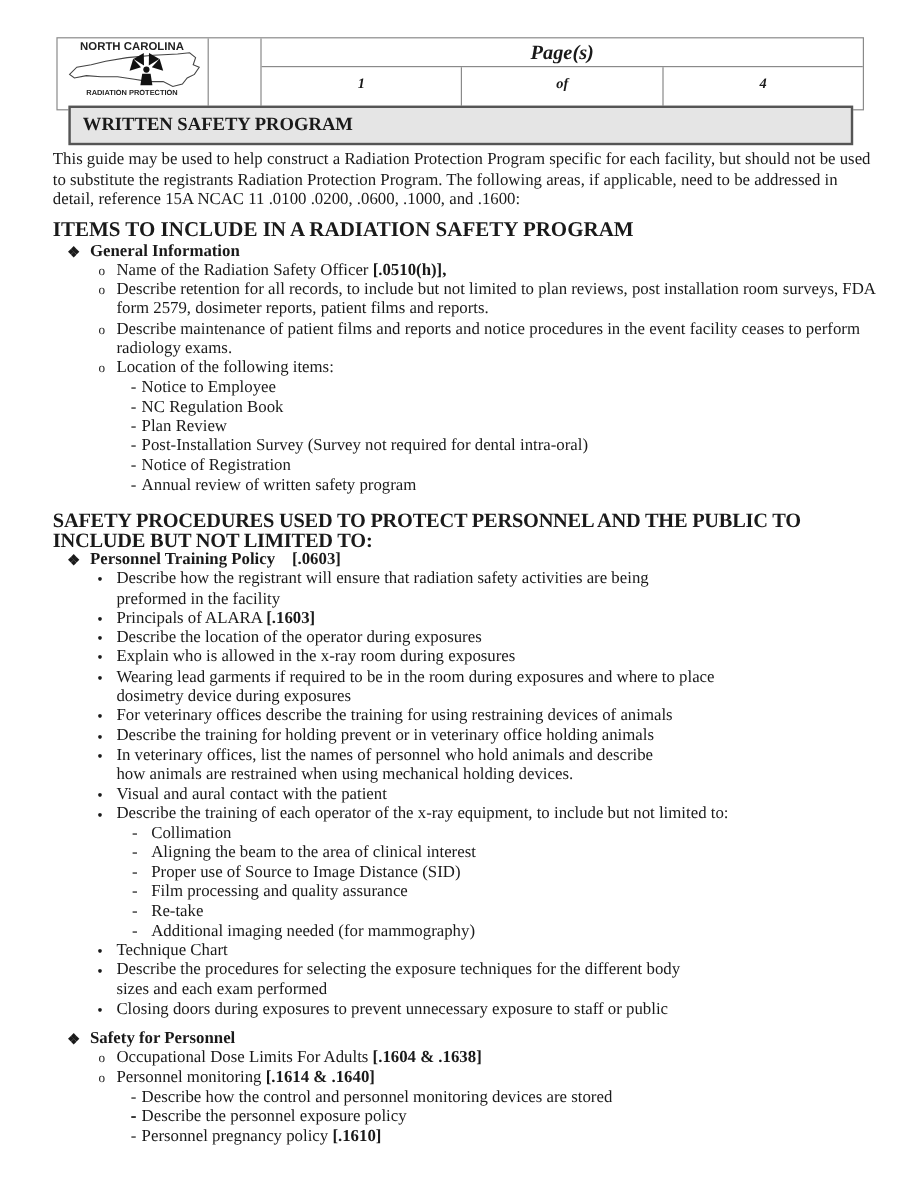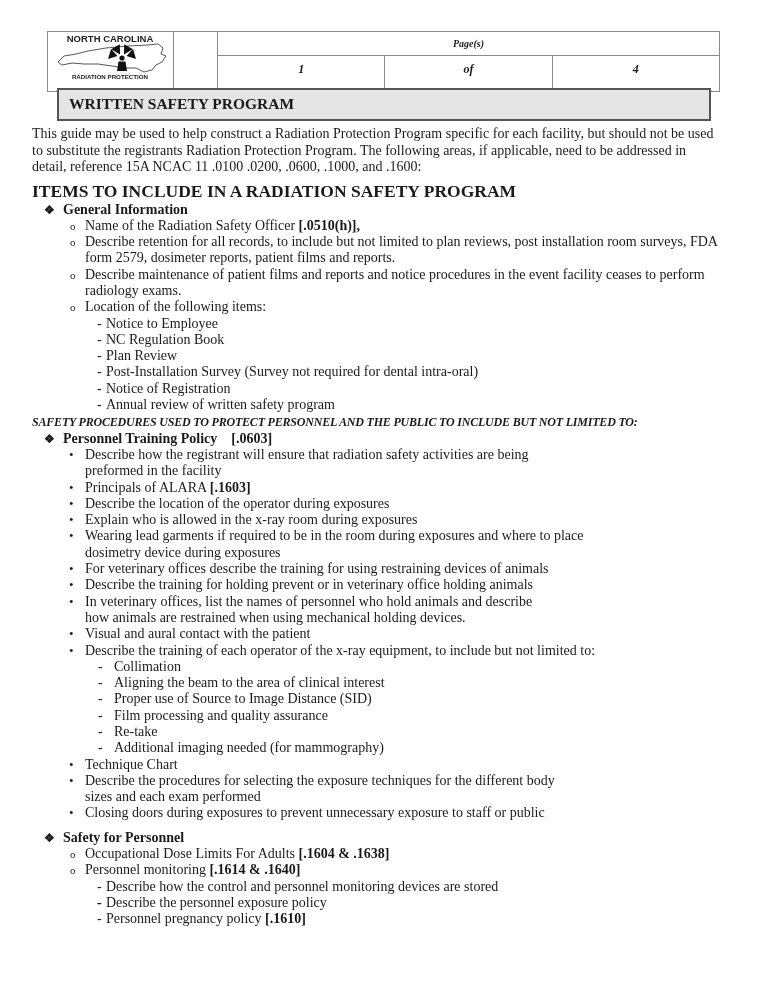--- a/index.html
+++ b/index.html
@@ -18,52 +18,52 @@
     .logo-cell svg { position: absolute; left: 0; top: 0; }
     .title-cell {
       width: 390px; border-right: 1px solid #8a8a8a; box-sizing: border-box;
       text-align: center; font-weight: bold; font-size: 15px; line-height: 19px; padding-top: 7px;
     }
     .title-cell div { padding-left: 10px; }
     .blank-cell { width: 44px; border-right: 1px solid #8a8a8a; box-sizing: border-box; }
     .page-cell { flex: 1; display: flex; flex-direction: column; }
     .page-head {
       height: 23px; border-bottom: 1px solid #8a8a8a; text-align: center;
-      font-weight: bold; font-style: italic; font-size: 10px; line-height: 24px;
+      font-weight: bold; font-style: italic; font-size: 17px; line-height: 24px;
     }
     .page-row { flex: 1; display: flex; }
     .page-row div {
       flex: 1; text-align: center; font-weight: bold; font-style: italic; font-size: 12px; line-height: 27px;
       border-right: 1px solid #8a8a8a;
     }
     .page-row div:last-child { border-right: none; }
 
     .wsp-box {
       position: absolute; left: 57px; top: 88px; width: 654px; height: 33px;
       background: #e5e5e5; border: 2px solid #555; box-sizing: border-box;
       font-weight: bold; font-size: 15.5px; line-height: 28px; padding-left: 10px;
     }
 
-    .content { position: absolute; left: 32px; top: 126px; width: 690px; font-size: 14px; line-height: 16.3px; }
+    .content { position: absolute; left: 44px; top: 126px; width: 690px; font-size: 14px; line-height: 16.3px; }
     .intro { margin: 0; font-size: 14px; line-height: 16.5px; }
     .h2 { font-weight: bold; font-size: 17.5px; line-height: 22px; margin-top: 4px; }
     .sec-title { font-weight: bold; margin-left: 12px; display: flex; }
     .sec-title .sym { width: 19px; display: inline-block; font-size: 12px; }
     .ref { font-weight: bold; }
     ul.circle, ul.dash, ul.dot { list-style: none; margin: 0; padding: 0; }
     .circle > li { position: relative; padding-left: 53px; }
     .circle > li > .mk { position: absolute; left: 38px; top: 0; font-size: 11px; }
     .dash-li { position: relative; padding-left: 74px; }
     .dash-li .mk { position: absolute; left: 65px; }
     .dot-li { position: relative; padding-left: 53px; }
     .dot-li .mk { position: absolute; left: 37px; font-size: 13px; }
     .sub-dash { position: relative; padding-left: 82px; }
     .sub-dash .mk { position: absolute; left: 66px; }
     .caps {
-      font-weight: bold; font-style: italic; font-size: 12px; margin-top: 1px; letter-spacing: -0.2px;
+      font-weight: bold; font-size: 17px; margin-top: 13px; letter-spacing: -0.2px;
     }
     .gap { height: 8px; }
   </style>
 </head>
 <body>
 
 <div class="header">
   <div class="logo-cell">
     <svg width="125" height="51" viewBox="0 0 125 51">
       <text x="62" y="10" text-anchor="middle" font-family="Liberation Sans, sans-serif" font-weight="bold" font-size="9.5" fill="#222">NORTH CAROLINA</text>

